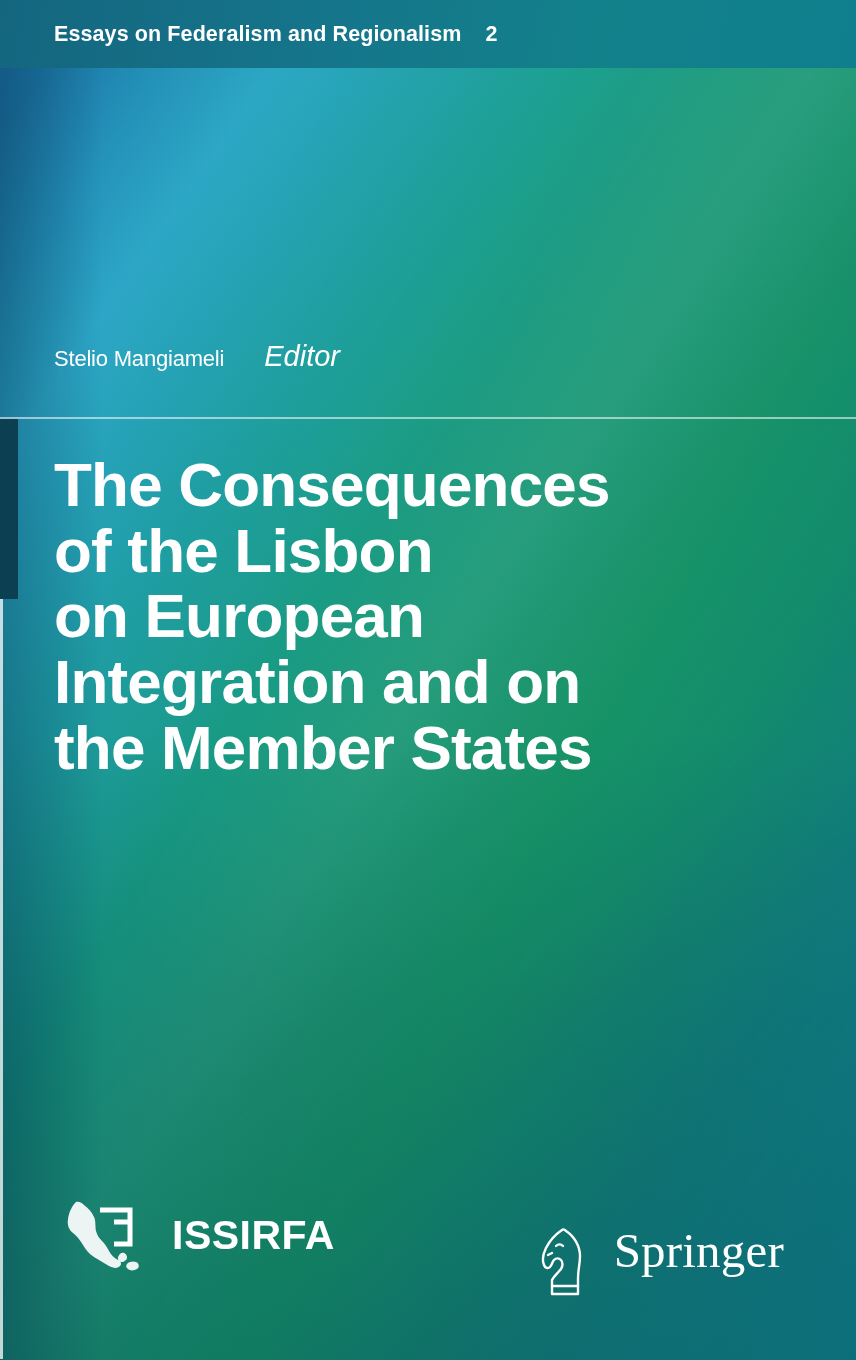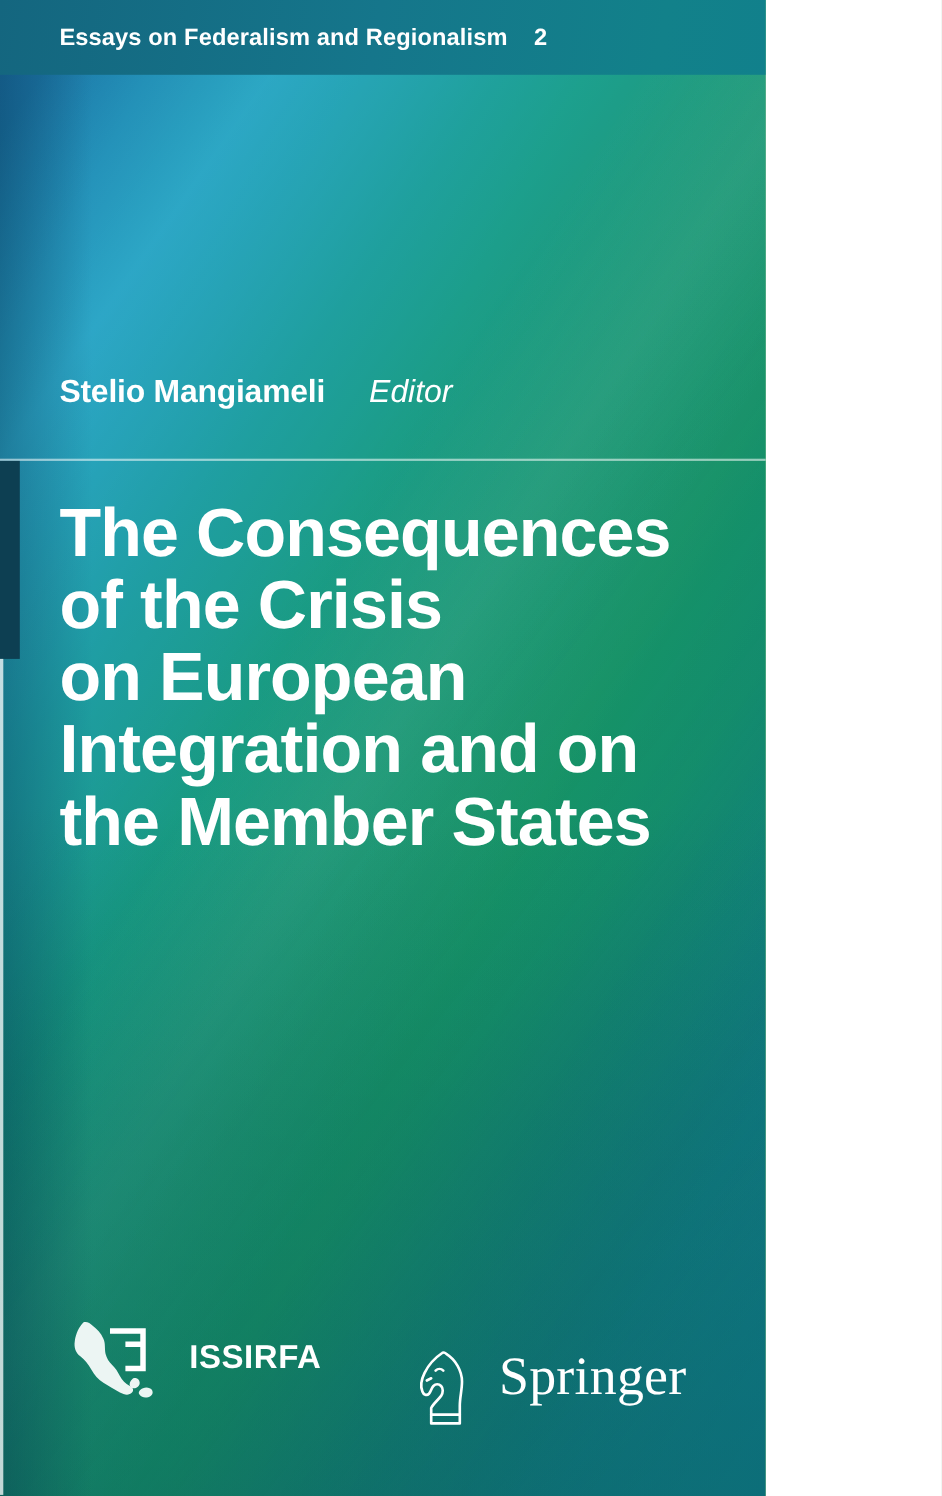--- a/index.html
+++ b/index.html
@@ -2,25 +2,25 @@
 <html><head>
 <meta charset="utf-8">
 <style>
   html, body {
     margin: 0;
     padding: 0;
     background: #ffffff;
   }
   .cover {
     position: relative;
-    width: 696px;
+    width: 856px;
     height: 1360px;
     overflow: hidden;
     font-family: "Liberation Sans", sans-serif;
-    background: #15803d;
+    background: #0f172a;
   }
   
   .bg-base {
     position: absolute;
     inset: 0;
     background:
       linear-gradient(118deg,
         #1f6fa8 0%,
         #1a7fa6 12%,
         #17878f 26%,
@@ -117,22 +117,22 @@
   
   .editor-row {
     position: absolute;
     left: 54px;
     top: 340px;
     display: flex;
     align-items: baseline;
     color: #ffffff;
   }
   .editor-name {
-    font-size: 29px;
-    font-weight: bold;
+    font-size: 22px;
+    font-weight: normal;
     letter-spacing: -0.2px;
   }
   .editor-role {
     font-size: 29px;
     font-style: italic;
     margin-left: 40px;
     font-weight: normal;
   }
 
   
@@ -197,21 +197,21 @@
     display: flex;
     align-items: center;
   }
   .issirfa-mark {
     width: 102px;
     height: 86px;
     position: relative;
   }
   .issirfa-text {
     color: #ffffff;
-    font-size: 30px;
+    font-size: 41px;
     font-weight: bold;
     letter-spacing: 0.5px;
     margin-left: 14px;
   }
 
   
   .springer {
     position: absolute;
     right: 72px;
     bottom: 58px;
@@ -252,21 +252,21 @@
     <span class="editor-name">Stelio Mangiameli</span>
     <span class="editor-role">Editor</span>
   </div>
 
   <div class="rule"></div>
   <div class="left-block-dark"></div>
   <div class="left-block-line"></div>
 
   <div class="title">
     <span class="title-line">The Consequences</span>
-    <span class="title-line">of the Crisis</span>
+    <span class="title-line">of the Lisbon</span>
     <span class="title-line">on European</span>
     <span class="title-line">Integration and on</span>
     <span class="title-line">the Member States</span>
   </div>
 
 
   <div class="issirfa">
     <div class="issirfa-mark">
       <svg viewBox="0 0 102 86" width="102" height="86" aria-hidden="true">
         <g fill="#ffffff">

